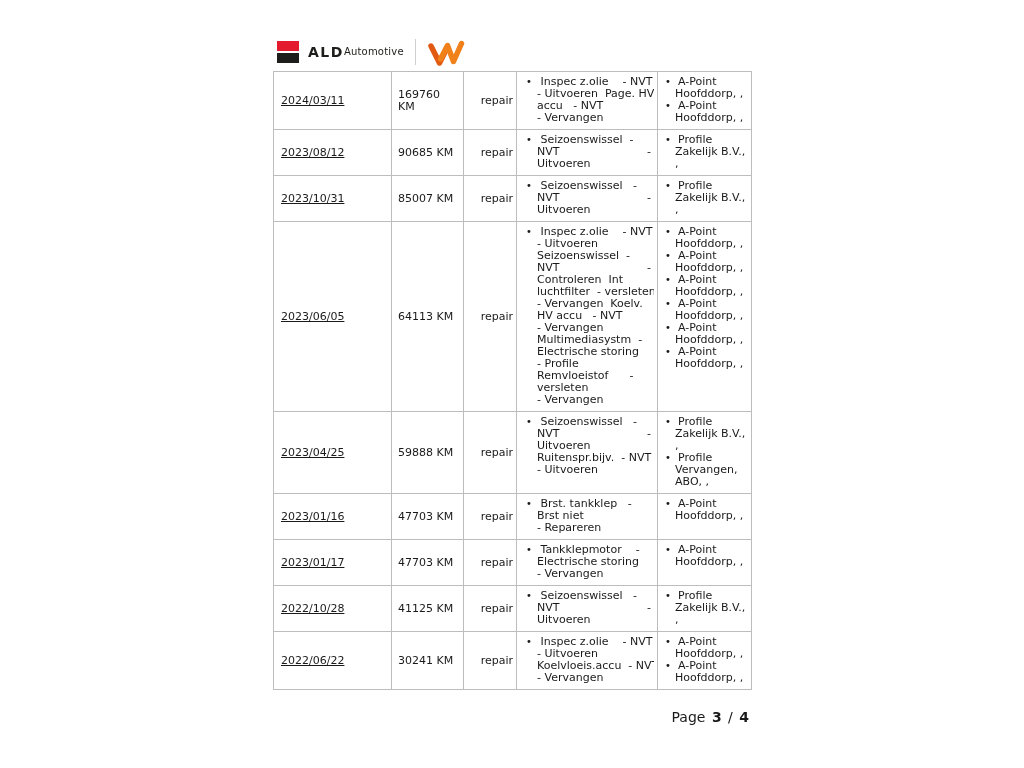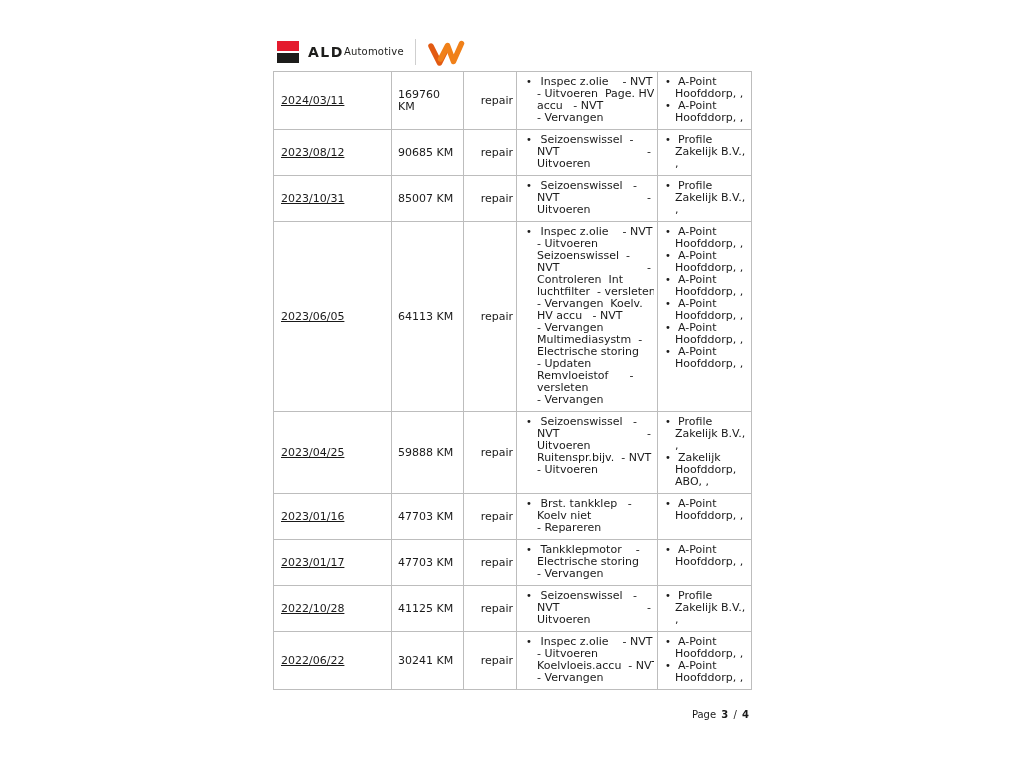--- a/index.html
+++ b/index.html
@@ -48,21 +48,21 @@
   td.c-loc{vertical-align:top;padding:4px 2px 5px 3px;}
   .entry{display:flex;align-items:flex-start;}
   .bullet{flex:none;width:16px;text-align:center;font-size:10px;line-height:12px;}
   .c-loc .bullet{width:14px;}
   .lines{flex:1;min-width:0;}
   .lines > div{white-space:pre;overflow:hidden;}
   .loc-text{flex:1;min-width:0;text-indent:3px;}
   
   .page-footer{
     position:absolute;left:273px;top:709px;width:478px;
-    text-align:right;font-size:10px;color:var(--ink);
+    text-align:right;font-size:14px;color:var(--ink);
   }
   .page-footer span{display:inline-block;}
   .pg-gap{margin:0 2px;}
   .pg-num{font-weight:bold;}
 </style>
 </head>
 <body>
 
 <div class="logo-block">
   <div class="ald-logo">
@@ -168,21 +168,21 @@
               <div>- Uitvoeren</div>
               <div>Seizoenswissel  -</div>
               <div>NVT                         -</div>
               <div>Controleren  Int</div>
               <div>luchtfilter  - versleten</div>
               <div>- Vervangen  Koelv.</div>
               <div>HV accu   - NVT</div>
               <div>- Vervangen</div>
               <div>Multimediasystm  -</div>
               <div>Electrische storing</div>
-              <div>- Updaten</div>
+              <div>- Profile</div>
               <div>Remvloeistof      -</div>
               <div>versleten</div>
               <div>- Vervangen</div>
             </div>
           </div>
         </td>
         <td class="c-loc">
           <div class="entry">
             <span class="bullet">•</span>
             <div class="loc-text">A-Point Hoofddorp, ,</div>
@@ -225,34 +225,34 @@
             </div>
           </div>
         </td>
         <td class="c-loc">
           <div class="entry">
             <span class="bullet">•</span>
             <div class="loc-text">Profile Zakelijk B.V., ,</div>
           </div>
           <div class="entry">
             <span class="bullet">•</span>
-            <div class="loc-text">Zakelijk Hoofddorp, ABO, ,</div>
+            <div class="loc-text">Profile Vervangen, ABO, ,</div>
           </div>
         </td>
       </tr>
       <tr>
         <td class="c-date">2023/01/16</td>
         <td class="c-km">47703 KM</td>
         <td class="c-type">repair</td>
         <td class="c-desc">
           <div class="entry">
             <span class="bullet">•</span>
             <div class="lines">
               <div> Brst. tankklep   -</div>
-              <div>Koelv niet</div>
+              <div>Brst niet</div>
               <div>- Repareren</div>
             </div>
           </div>
         </td>
         <td class="c-loc">
           <div class="entry">
             <span class="bullet">•</span>
             <div class="loc-text">A-Point Hoofddorp, ,</div>
           </div>
         </td>

